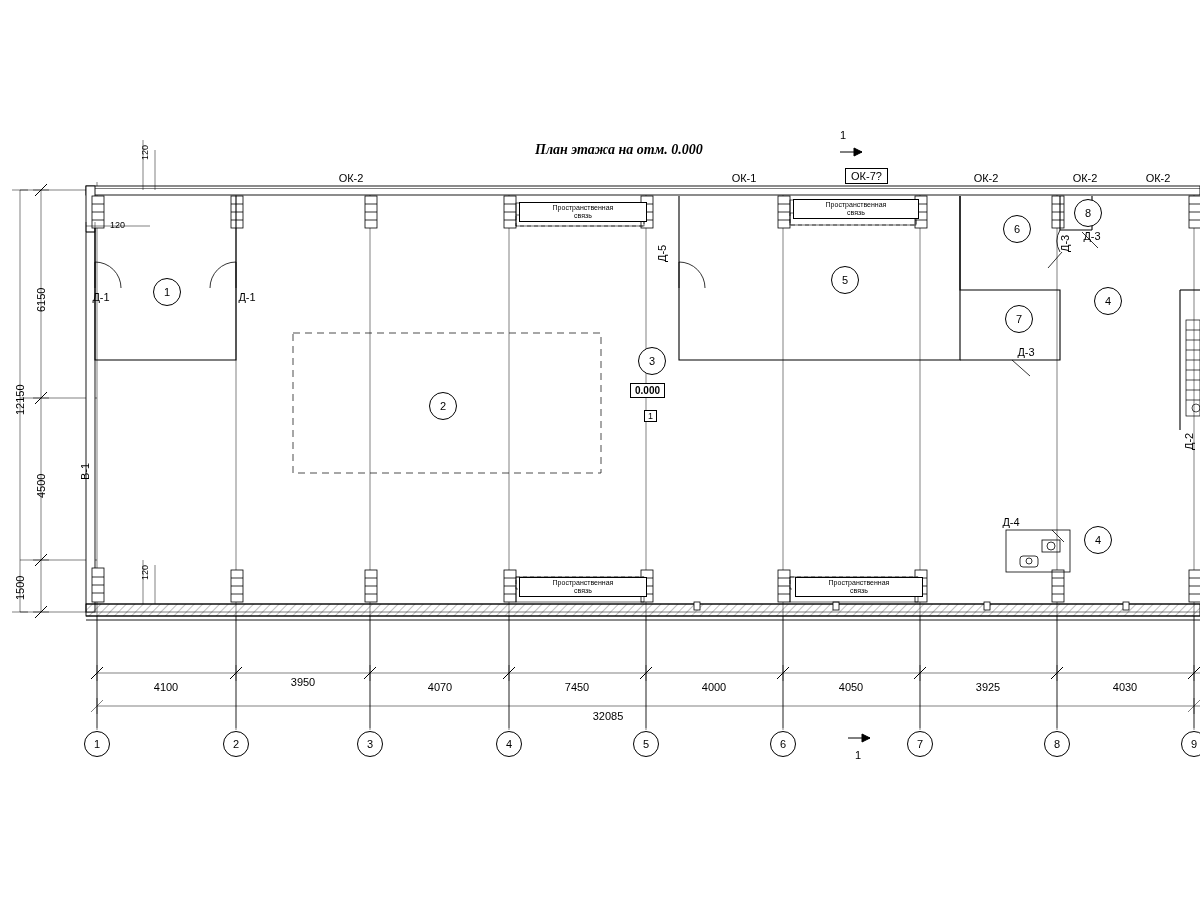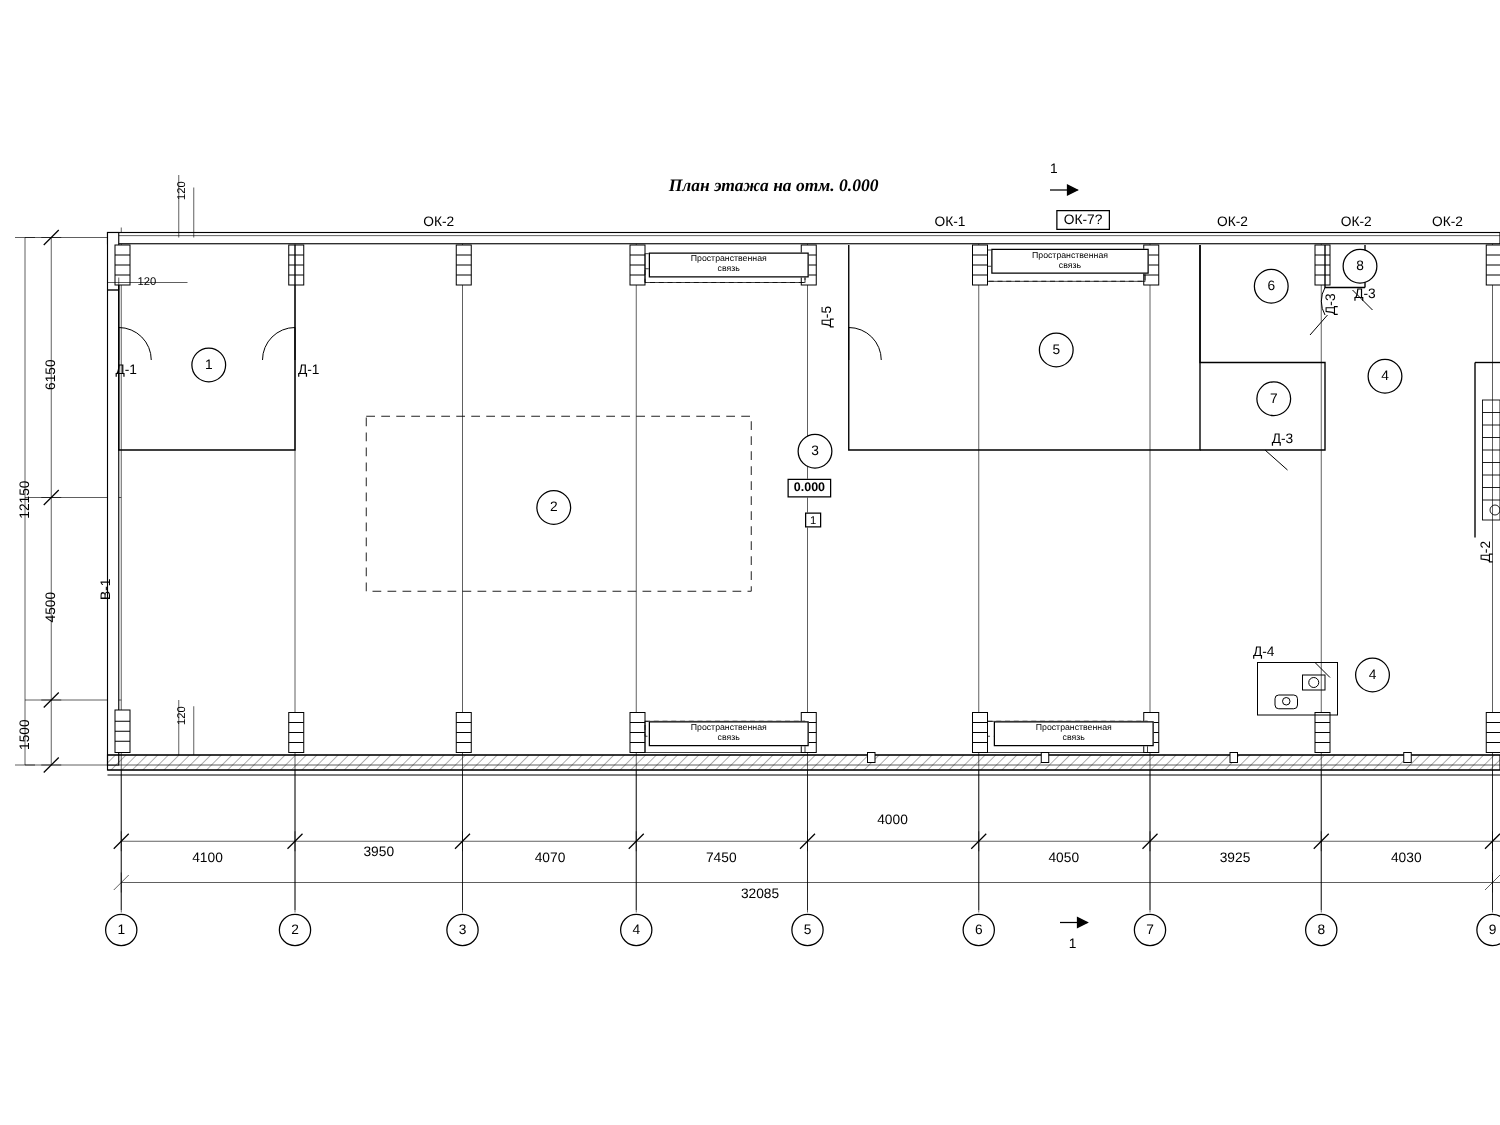--- a/index.html
+++ b/index.html
@@ -359,21 +359,21 @@
     <line x1="840" y1="152" x2="862" y2="152"></line>
     <path d="M862 152 L854 148 L854 156 Z" fill="#000"></path>
     <line x1="848" y1="738" x2="870" y2="738"></line>
     <path d="M870 738 L862 734 L862 742 Z" fill="#000"></path>
   </g>
 </svg>
 
 <div class="title" style="left:535px; top:142px;">План этажа на отм. 0.000</div>
 
 <div class="lbl centered" style="left:351px; top:178px;">ОК-2</div>
-<div class="lbl centered" style="left:760px; top:178px;">ОК-1</div>
+<div class="lbl centered" style="left:744px; top:178px;">ОК-1</div>
 <div class="lbl centered" style="left:986px; top:178px;">ОК-2</div>
 <div class="lbl centered" style="left:1085px; top:178px;">ОК-2</div>
 <div class="lbl centered" style="left:1158px; top:178px;">ОК-2</div>
 <div class="boxlbl" style="left:845px; top:168px;">ОК-7?</div>
 
 <div class="lbl centered" style="left:101px; top:297px;">Д-1</div>
 <div class="lbl centered" style="left:247px; top:297px;">Д-1</div>
 <div class="lbl" style="left:657px; top:262px; transform: rotate(-90deg); transform-origin: left top;">Д-5</div>
 <div class="lbl centered" style="left:1092px; top:236px;">Д-3</div>
 <div class="lbl" style="left:1060px; top:252px; transform: rotate(-90deg); transform-origin: left top;">Д-3</div>
@@ -408,21 +408,21 @@
 </div>
 <div class="braceLbl" style="left:795px; top:577px; width:122px;">
   <span>Пространственная</span><br>
   <span>связь</span>
 </div>
 
 <div class="lbl centered" style="left:166px; top:687px;">4100</div>
 <div class="lbl centered" style="left:303px; top:654px;margin-top:28px;">3950</div>
 <div class="lbl centered" style="left:440px; top:687px;">4070</div>
 <div class="lbl centered" style="left:577px; top:687px;">7450</div>
-<div class="lbl centered" style="left:714px; top:657px;">4000</div>
+<div class="lbl centered" style="left:714px; top:687px;">4000</div>
 <div class="lbl centered" style="left:851px; top:687px;">4050</div>
 <div class="lbl centered" style="left:988px; top:687px;">3925</div>
 <div class="lbl centered" style="left:1125px; top:687px;">4030</div>
 <div class="lbl centered" style="left:608px; top:716px;">32085</div>
 
 <div class="axcirc" style="left:97px; top:744px;">1</div>
 <div class="axcirc" style="left:236px; top:744px;">2</div>
 <div class="axcirc" style="left:370px; top:744px;">3</div>
 <div class="axcirc" style="left:509px; top:744px;">4</div>
 <div class="axcirc" style="left:646px; top:744px;">5</div>

